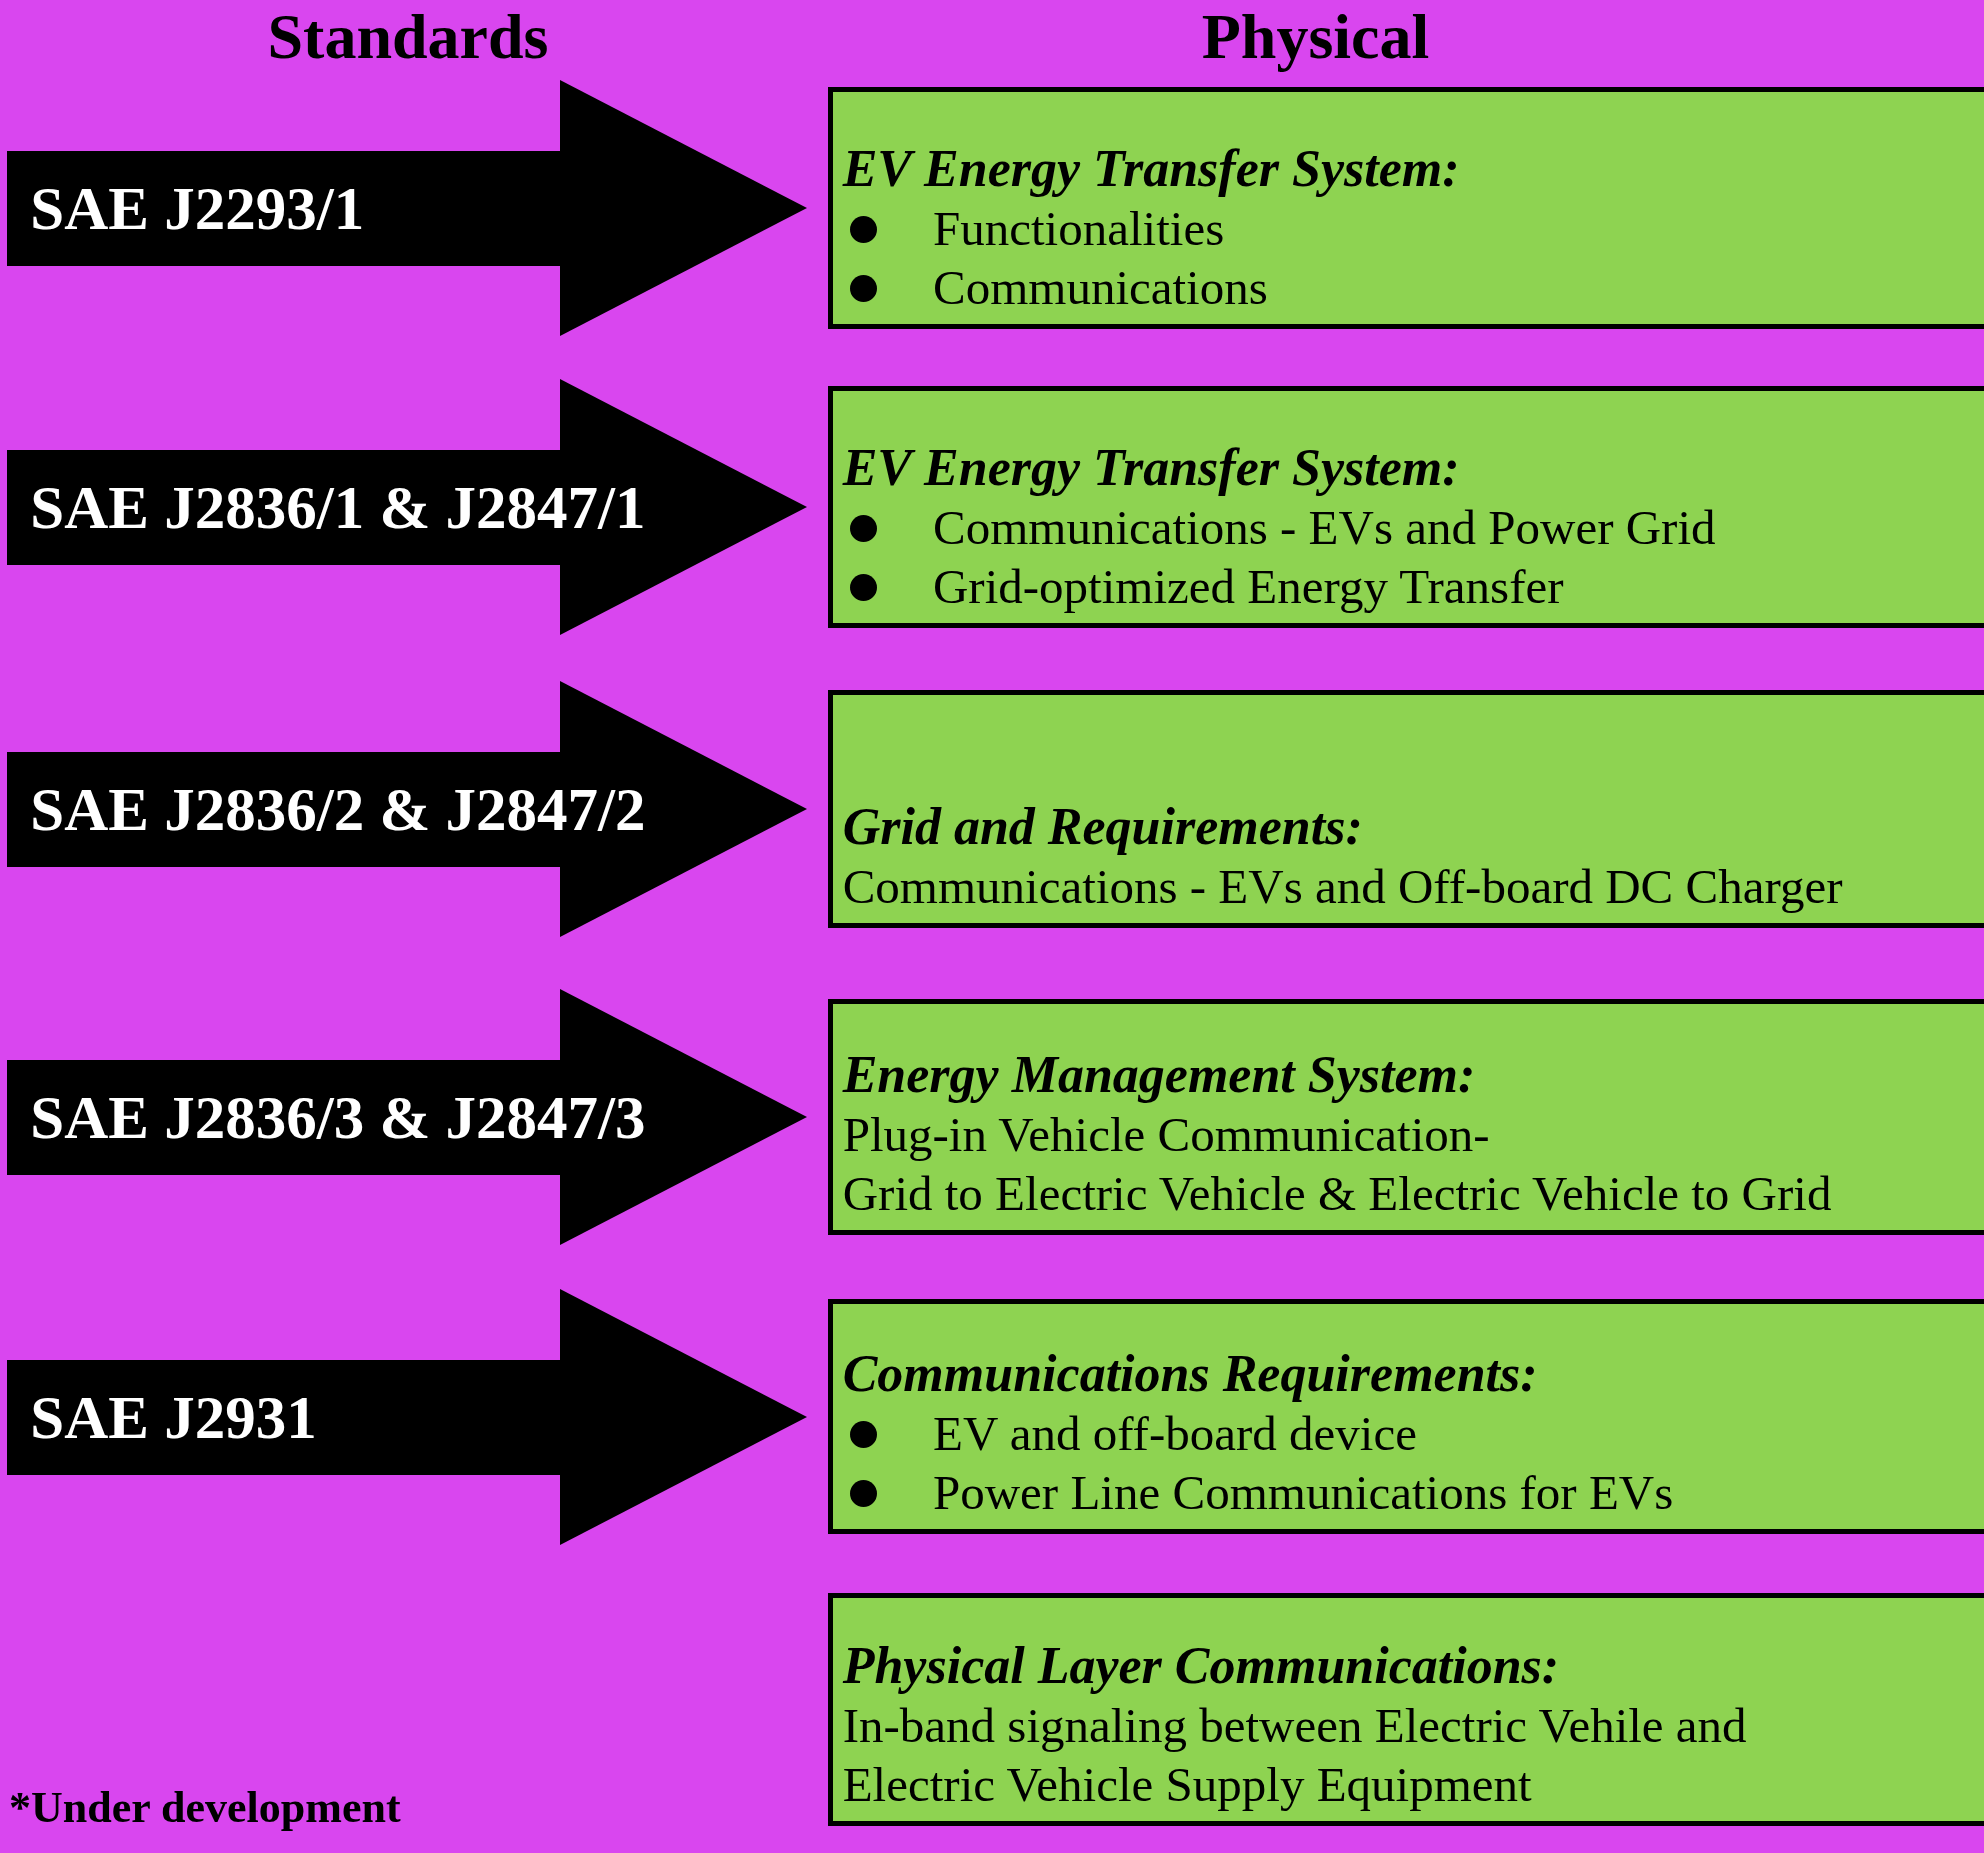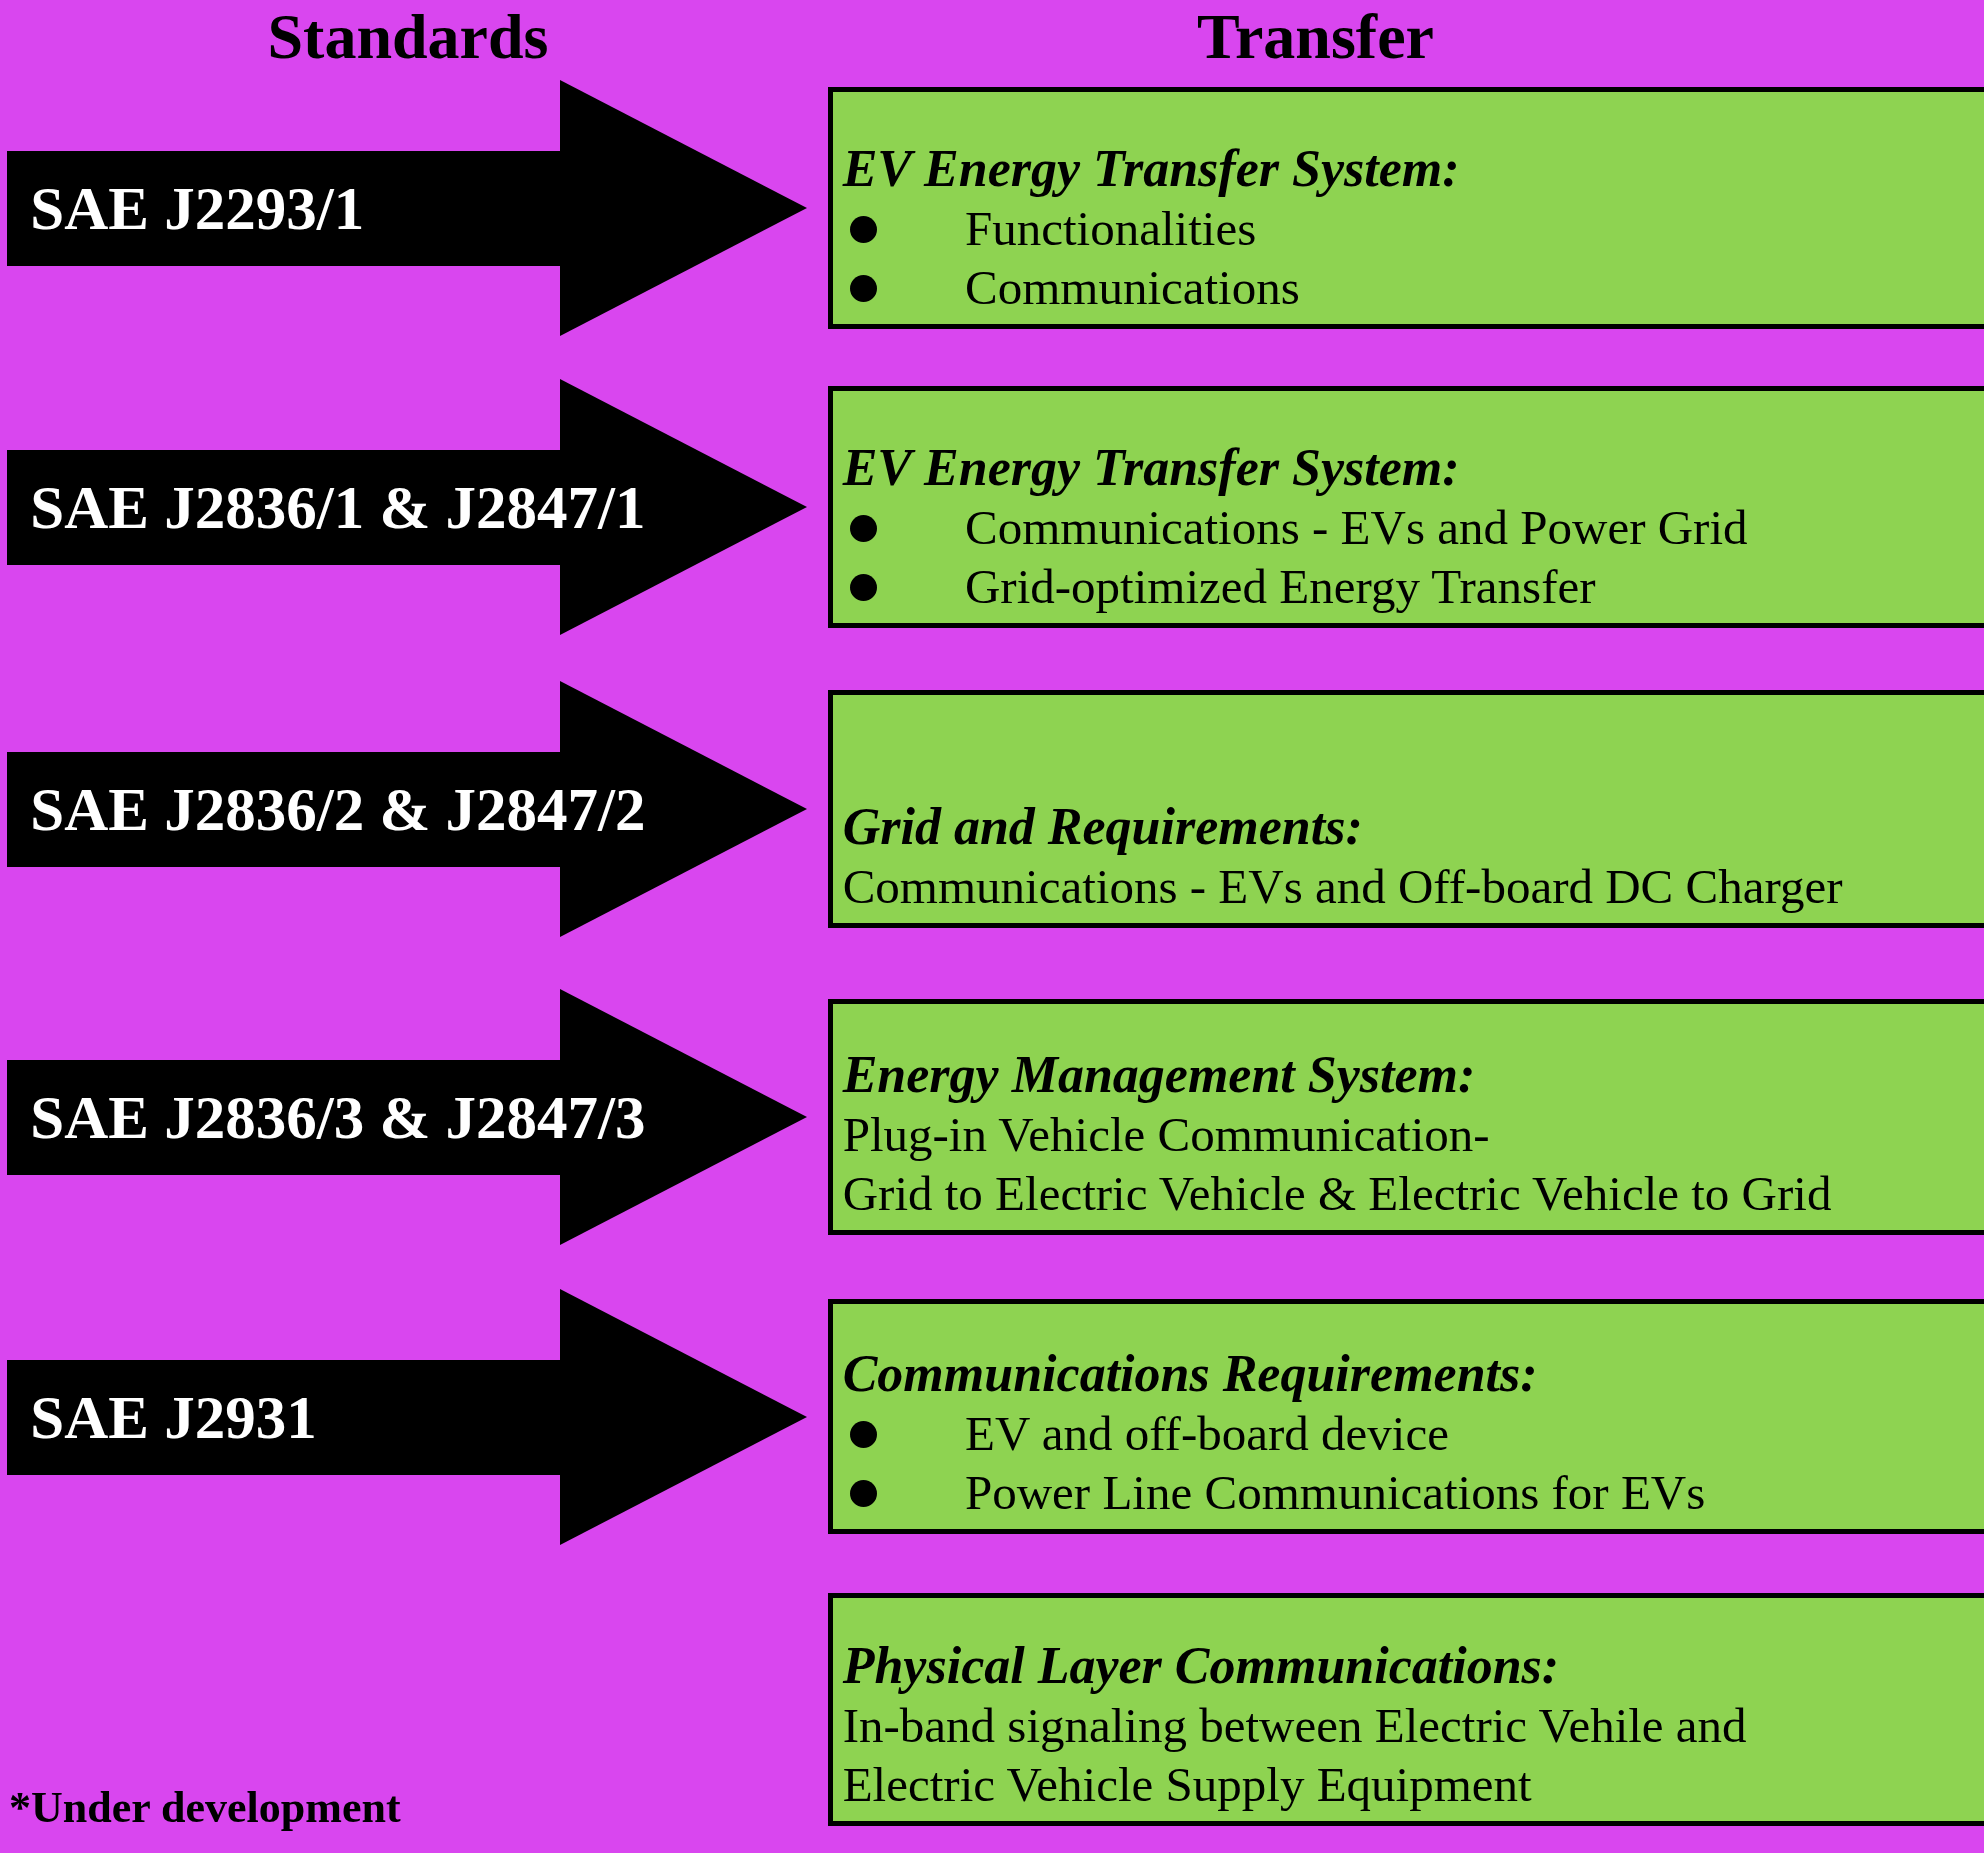--- a/index.html
+++ b/index.html
@@ -116,40 +116,40 @@
     flex: 0 0 auto;
     width: 27px;
     height: 27px;
     border-radius: 50%;
     background: #000000;
     margin-left: 7.3px;
   }
   .btext {
     font-size: 49px;
     line-height: 1.2;
-    margin-left: 88px;
+    margin-left: 56px;
     white-space: nowrap;
   }
 
   .footnote {
     position: absolute;
     left: 9.1px;
     top: 1782px;
     font-size: 44px;
     font-weight: bold;
     white-space: nowrap;
   }
 </style>
 </head>
 <body>
 
 <div class="canvas">
 
   <div class="col-header standards">Standards</div>
-  <div class="col-header rationale">Transfer</div>
+  <div class="col-header rationale">Physical</div>
 
   <div class="row" style="top:87px;height:242px;">
     <div class="arrow">
       <div class="arrow-body">
         <span class="arrow-label">SAE J2293/1</span>
       </div>
       <div class="arrow-head"></div>
     </div>
     <div class="gbox">
       <div class="gtitle">EV Energy Transfer System:</div>

